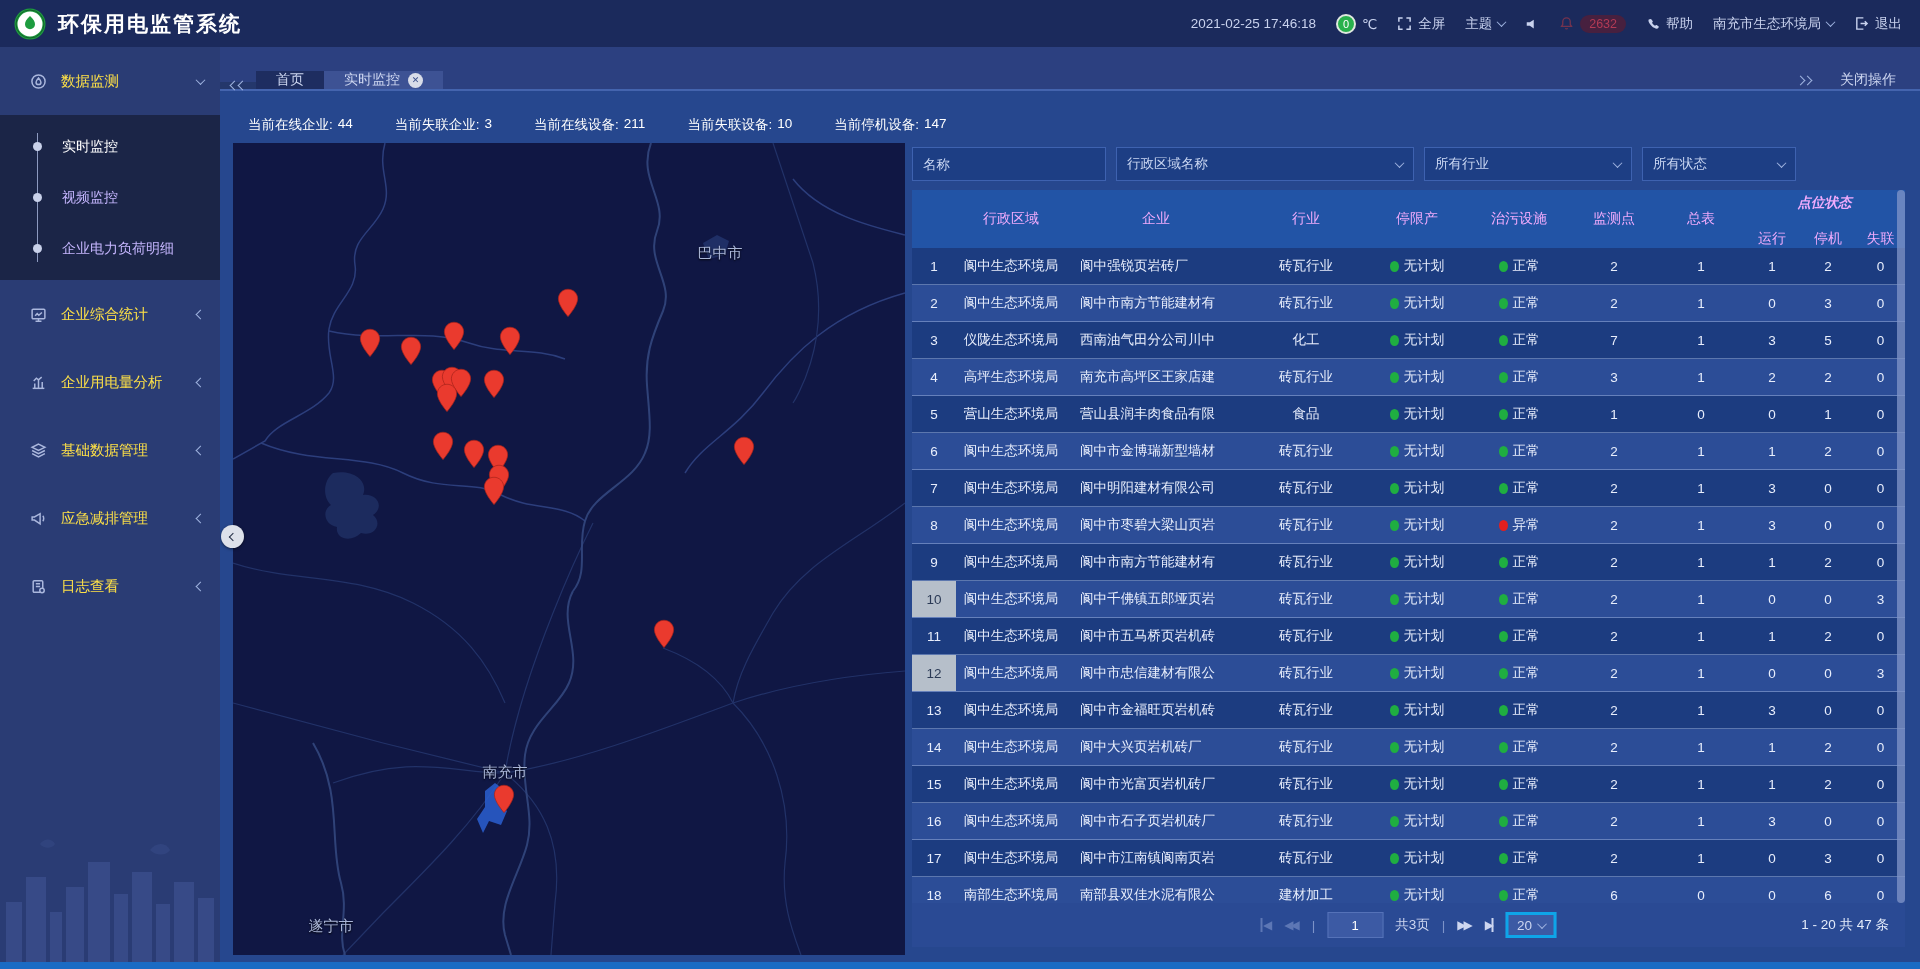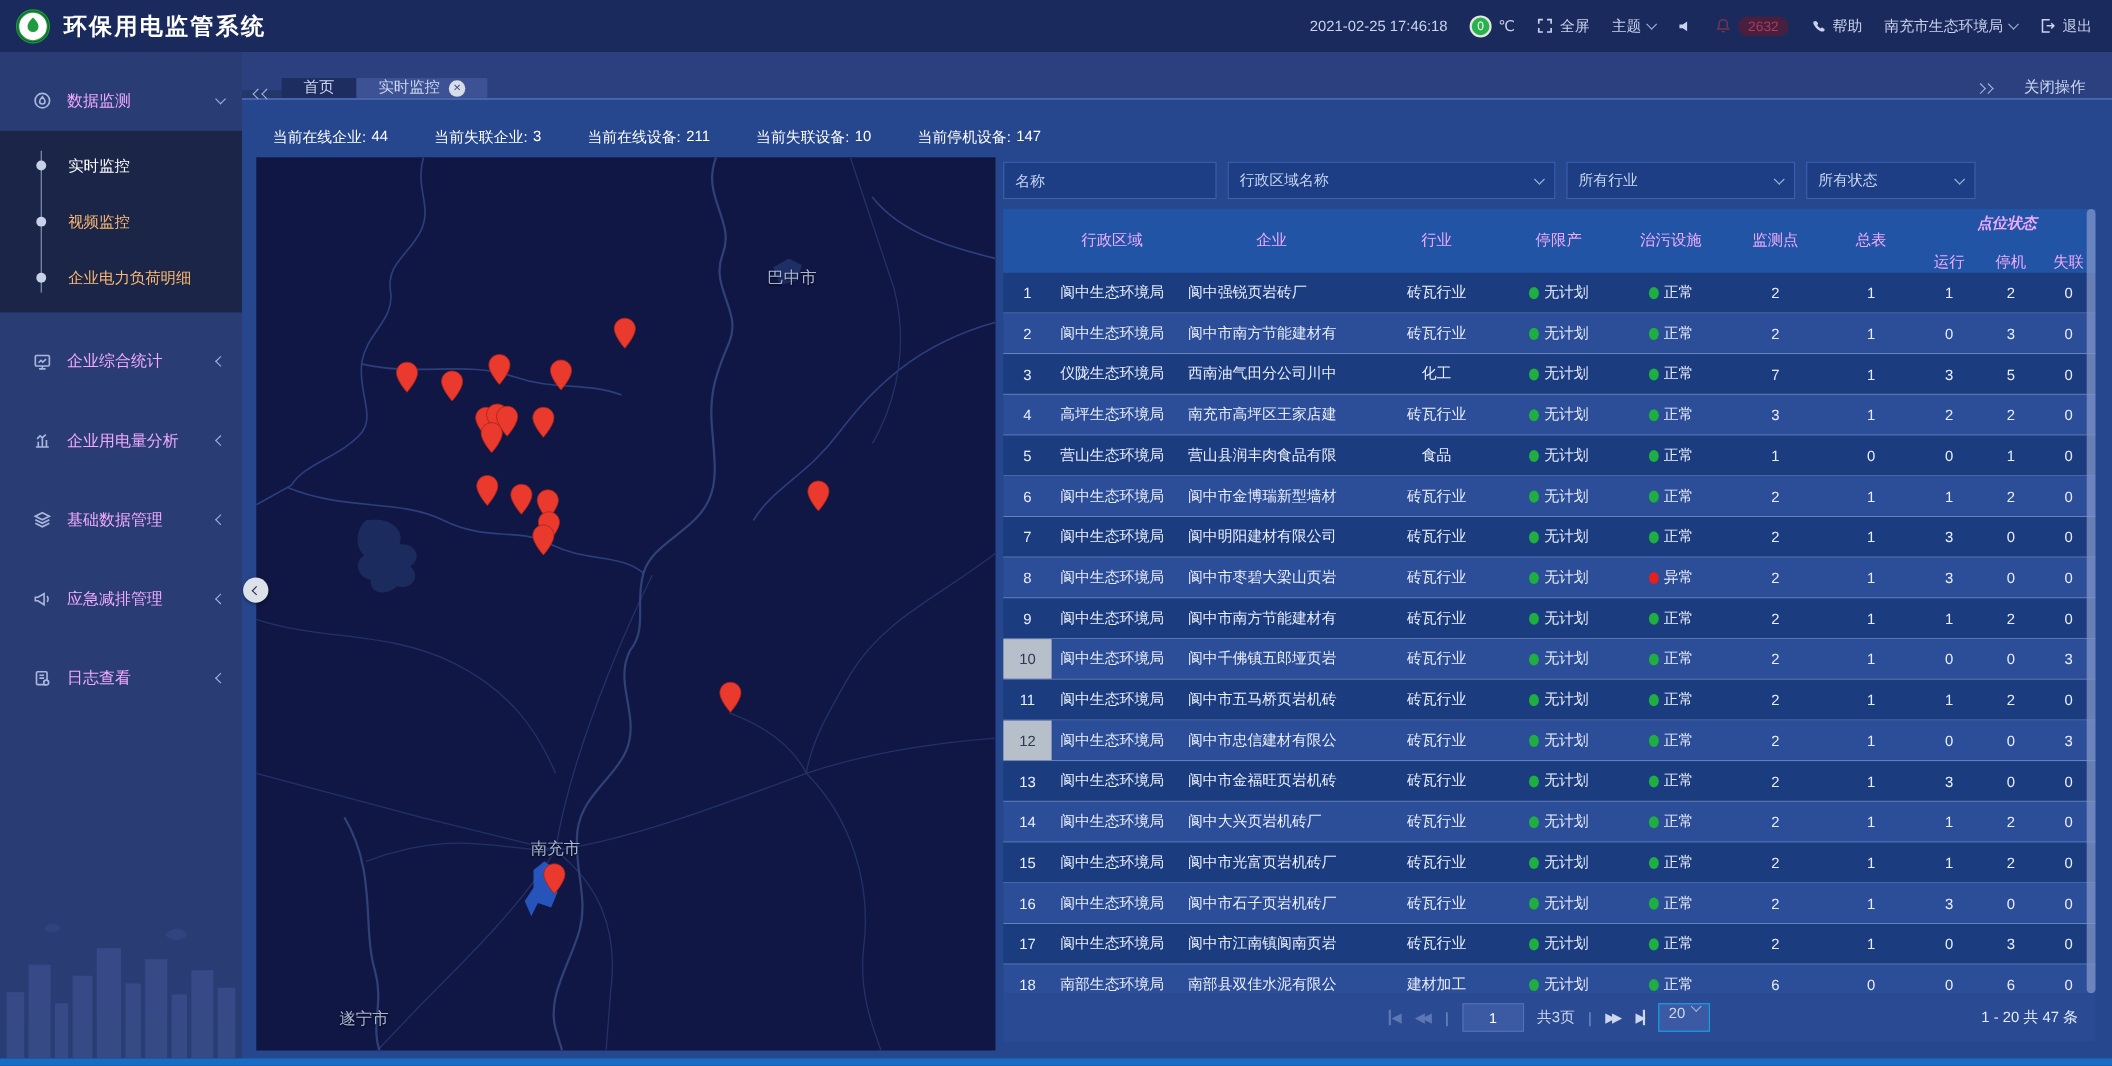--- a/index.html
+++ b/index.html
@@ -19,26 +19,26 @@
   .chev { display:inline-block; width:7px; height:7px; border-right:1.6px solid #9fb3e0; border-bottom:1.6px solid #9fb3e0; }
   .chev.down { transform:rotate(45deg) translate(-1px,-1px); }
   .chev.left { transform:rotate(135deg); }
   .chev.right { transform:rotate(-45deg); }
   .notif-badge { background:#47203f; color:#b23a55; border-radius:9px; padding:2px 9px; font-size:12.5px; }
   .bell { color:#74334e; }
   svg.icon { display:block; }
 
   
   #sidebar { position:absolute; left:0; top:47px; width:220px; height:915px; background:#2a3c74; z-index:20; overflow:hidden; }
-  .menu-item { height:56px; display:flex; align-items:center; padding:0 16px 0 30px; color:#f0abfc; font-size:14.5px; cursor:pointer;margin-top:16px; }
+  .menu-item { height:68px; display:flex; align-items:center; padding:0 16px 0 30px; color:#fde047; font-size:14.5px; cursor:pointer; }
   .menu-item .mi-icon { margin-right:14px; color:#aab7dd; display:flex; }
   .menu-item .mi-chev { margin-left:auto; }
   .submenu { background:#1b2547; position:relative; padding:6px 0; }
   .submenu:before { content:""; position:absolute; left:37px; top:18px; bottom:18px; width:1px; background:#8d9ac0; }
-  .sub-item { height:51px; display:flex; align-items:center; padding-left:62px; color:#fdba74; font-size:14px; position:relative; cursor:pointer; }
+  .sub-item { height:51px; display:flex; align-items:center; padding-left:62px; color:#c4b5fd; font-size:14px; position:relative; cursor:pointer; }
   .sub-item .dot-marker { position:absolute; left:33px; width:9px; height:9px; border-radius:50%; background:#c9d1ea; }
   .sub-item.active { color:#ffffff; }
   .skyline { position:absolute; bottom:0; left:0; width:220px; opacity:.45; }
 
   
   #tabbar { position:absolute; left:220px; top:47px; width:1700px; height:44px; background:#2c4080;
     display:flex; align-items:flex-end; z-index:10; border-bottom:2px solid #44superb; border-bottom:2px solid #4464ae; }
   .tab-collapse { width:36px; background:#24376b; display:flex; align-items:center; justify-content:center; gap:1px; cursor:pointer; }
   .tab { padding:0 20px; display:flex; align-items:center; gap:8px; color:#cdd6f0; font-size:14px; cursor:pointer; }
   .tab.home { background:#1e2d60; }
@@ -94,21 +94,21 @@
 
   #pager { position:absolute; left:0; top:756px; width:993px; height:44px; background:#2a4a94;
     display:flex; align-items:center; color:#cdd6f0; font-size:13.5px; }
   .pager-center { position:absolute; left:50%; transform:translateX(-50%); display:flex; align-items:center; gap:12px; }
   .pg-btn { display:flex; align-items:center; cursor:pointer; font-size:12px; letter-spacing:-3px; padding-right:3px; }
   .pg-btn.disabled { color:#5d77b5; cursor:default; }
   .pg-bar-l { border-left:2px solid currentColor; padding-left:1px; }
   .pg-bar-r { border-right:2px solid currentColor; padding-right:1px; }
   .pg-sep { color:#7c93c8; }
   .pg-input { width:56px; height:26px; background:#3c5aa4; border:1px solid #5572b8; color:#fff; text-align:center; font-size:13px; outline:none; }
-  .pg-size { height:26px; background:#3c5aa4; border:1px solid #0ea5e9; display:flex; align-items:flex-start; gap:7px; padding:0 8px; cursor:pointer; }
+  .pg-size { height:26px; background:#3c5aa4; border:3px solid #0ea5e9; display:flex; align-items:center; gap:7px; padding:0 8px; cursor:pointer; }
   .pager-range { margin-left:auto; padding-right:16px; color:#e3ebfa; }
 
   #bottom-strip { position:absolute; left:0; top:962px; width:1920px; height:7px; background:#1a6bc4; }
 </style>
 </head>
 <body>
 
 <div id="topbar">
   <svg class="logo icon" viewBox="0 0 32 32">
     <circle cx="16" cy="16" r="14" fill="#ffffff" stroke="#1d9c3f" stroke-width="3"></circle>

